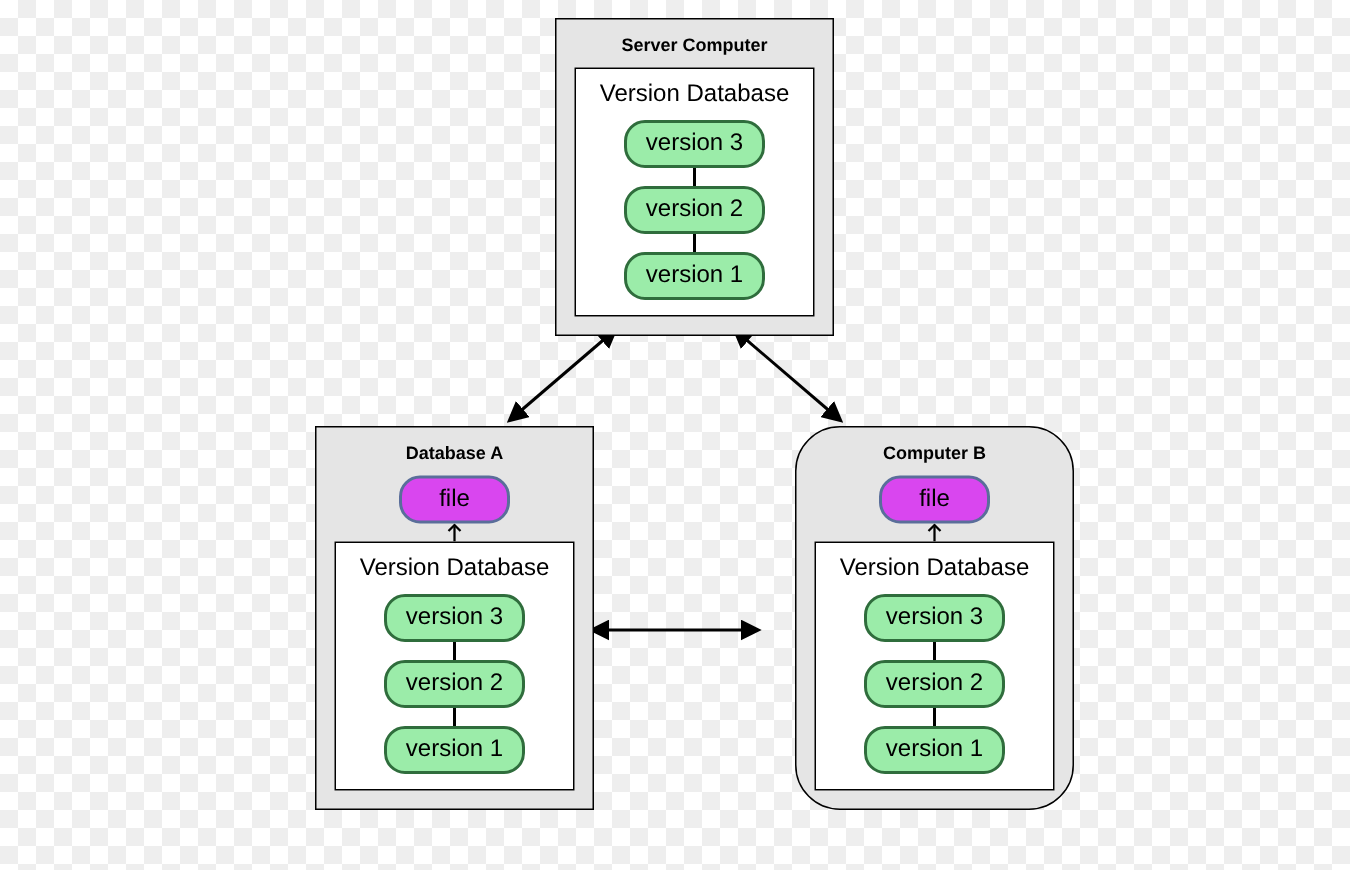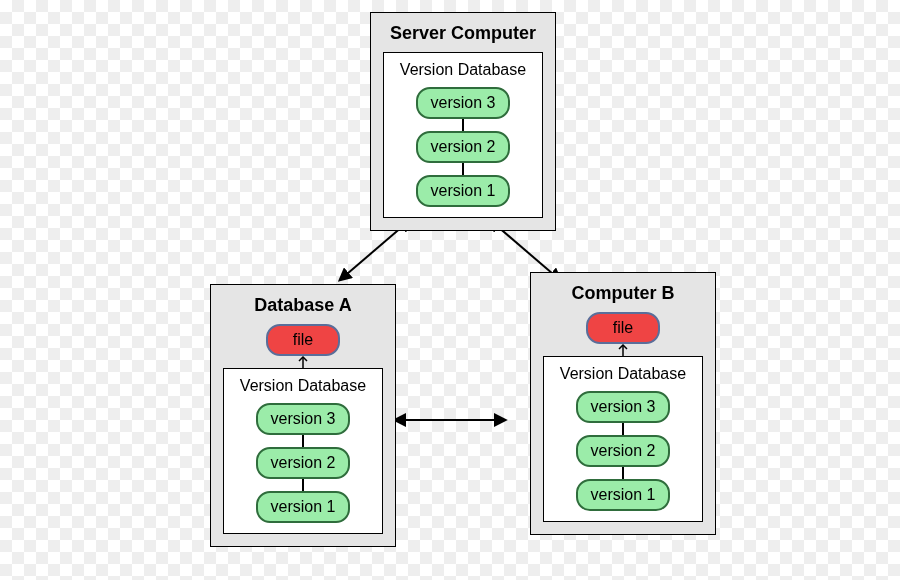--- a/index.html
+++ b/index.html
@@ -12,31 +12,31 @@
       linear-gradient(-45deg,transparent 75%,#eee 75%);
     background-size:24px 24px;
     background-position:0 0,0 12px,12px -12px,-12px 0;
     z-index:0;
   }
   .stage{position:relative;width:900px;height:580px;overflow:hidden;}
   .box{
     position:absolute;background:#e5e5e5;border:1px solid #000;
     padding:6px 12px 12px;text-align:center;z-index:2;
   }
-  .box-title{font-weight:bold;font-size:18px;margin:4px 0 8px;}
+  .box-title{font-weight:bold;font-size:12px;margin:4px 0 8px;}
   .db{
     background:#fff;border:1px solid #000;padding:6px 8px 10px;
   }
   .db-title{font-size:16px;margin:2px 0 8px;}
   .pill{
     display:block;margin:0 auto;border:2px solid #2f6d3c;border-radius:14px;
     padding:5px 0;font-size:16px;width:90px;
   }
   .pill.green{background:#9beca9;}
-  .pill.blue{background:#ef4444;border-color:#5a6e9a;}
+  .pill.blue{background:#d946ef;border-color:#5a6e9a;}
   .vline{width:2px;height:12px;background:#000;margin:0 auto;}
   svg.arrows{position:absolute;inset:0;z-index:1;pointer-events:none;}
   .small-arrow{width:10px;height:12px;margin:0 auto;display:block;}
   .small-arrow svg{display:block;}
 </style>
 </head>
 <body>
 
 <div class="stage">
   <div class="checker"></div>
@@ -79,21 +79,21 @@
     <div class="db">
       <div class="db-title">Version Database</div>
       <span class="pill green">version 3</span>
       <div class="vline"></div>
       <span class="pill green">version 2</span>
       <div class="vline"></div>
       <span class="pill green">version 1</span>
     </div>
   </div>
 
-  <div class="box" style="left:530px;top:272px;width:160px;">
+  <div class="box" style="left:530px;top:284px;width:160px;border-radius:30px;">
     <div class="box-title">Computer B</div>
     <span class="pill blue" style="width:70px;">file</span>
     <div class="small-arrow">
       <svg width="10" height="12">
           <line x1="5" y1="12" x2="5" y2="2" stroke="#000" stroke-width="1.5"></line>
           <path d="M1 5 L5 1 L9 5" fill="none" stroke="#000" stroke-width="1.5"></path>
         </svg>
     </div>
     <div class="db">
       <div class="db-title">Version Database</div>

